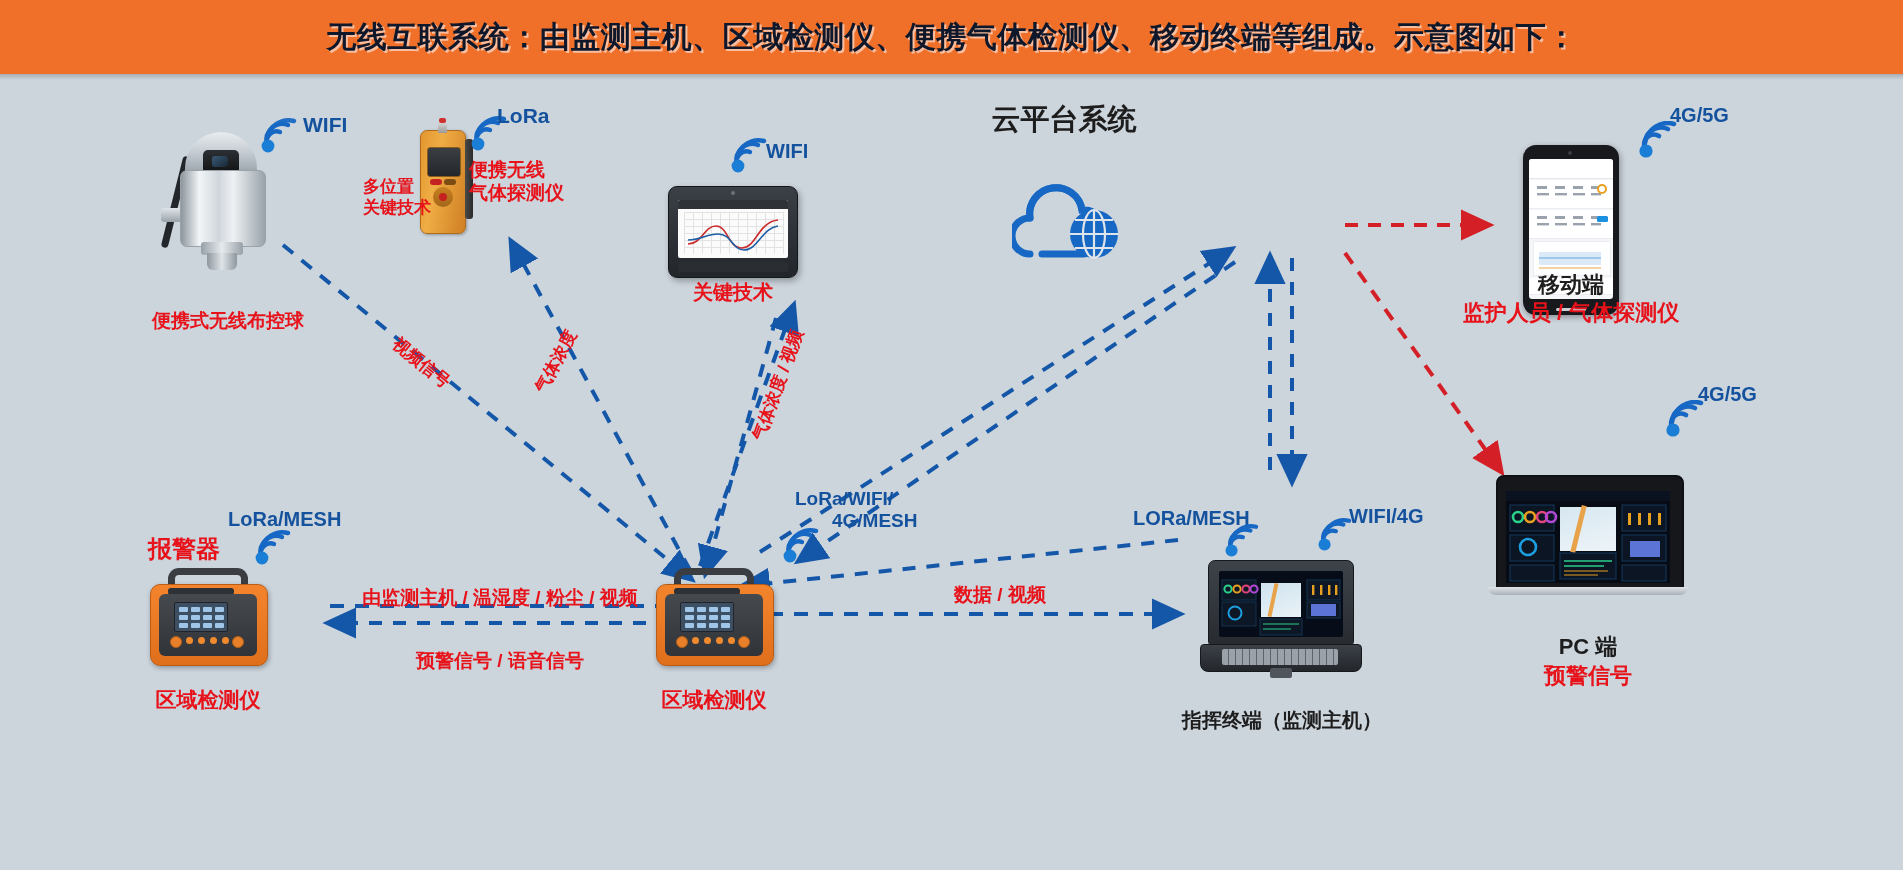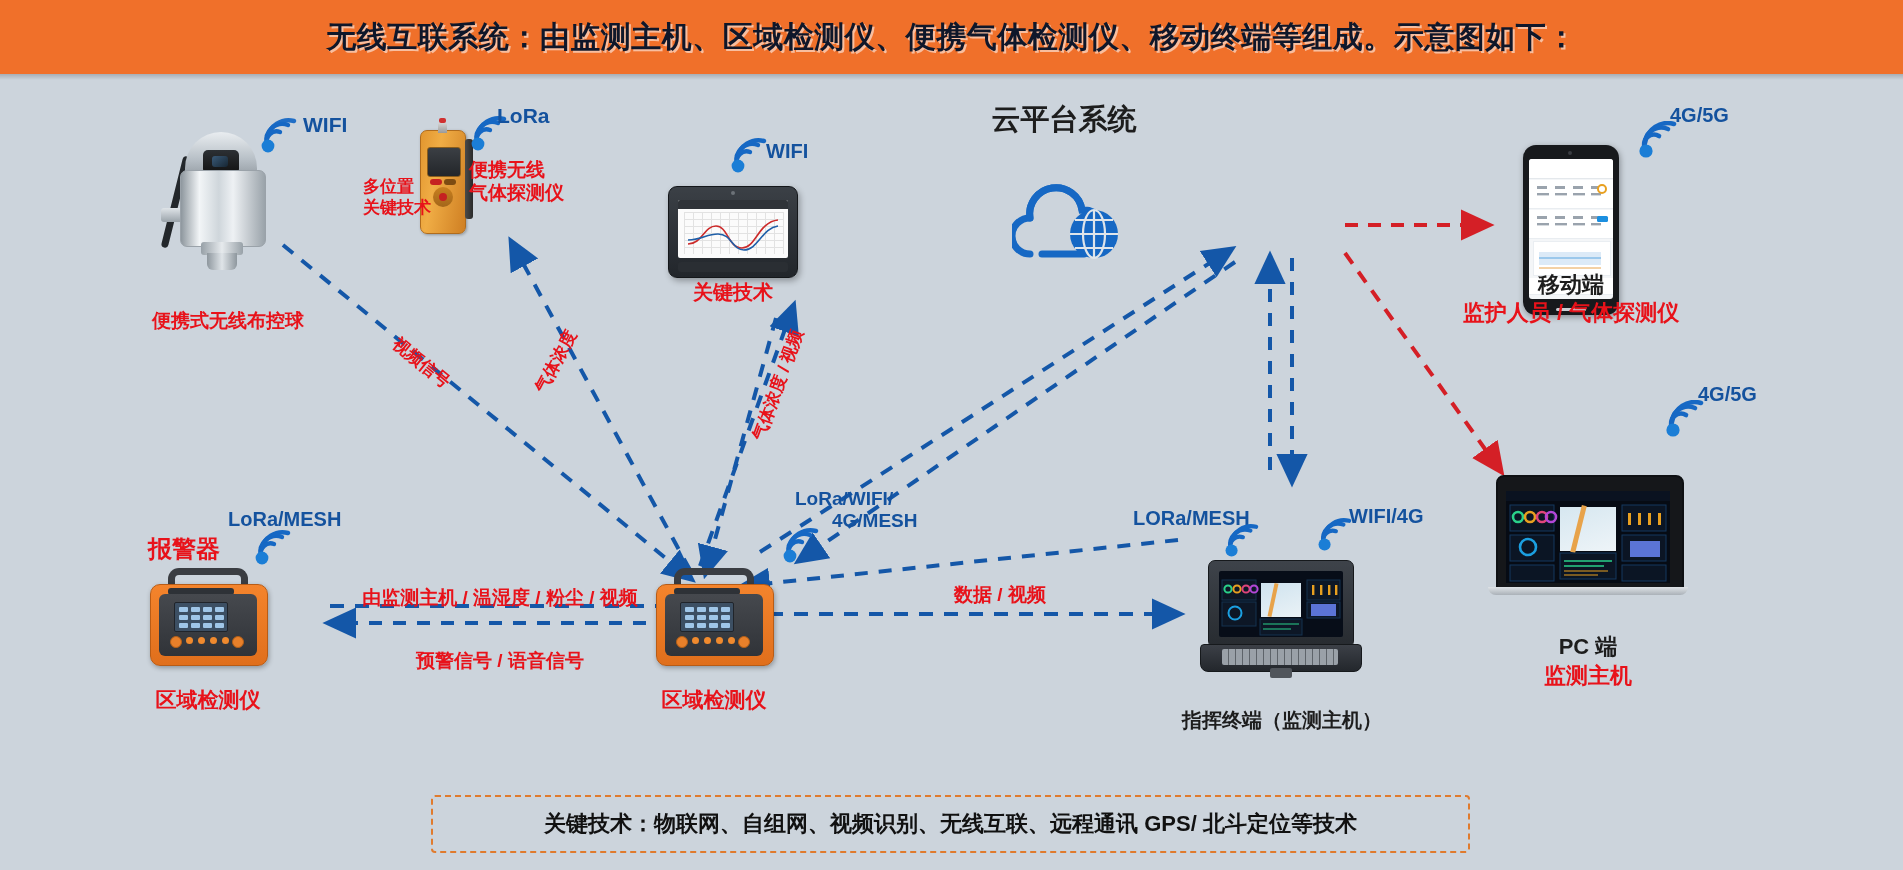--- a/index.html
+++ b/index.html
@@ -386,21 +386,21 @@
       <g fill="none" stroke="#1668c4" stroke-width="4.6" stroke-linecap="round">
         <path d="M9,28 A17,17 0 0 1 32,8"></path>
         <path d="M9,22 A23,23 0 0 1 38,3"></path>
         <path d="M9,28 A10,10 0 0 1 23,15"></path>
       </g>
       <circle cx="10" cy="30" r="6.6" fill="#1b7ed6"></circle>
     </svg>
   </div>
   <div class="lbl blu" style="left:1698px;top:383px;font-size:20px;">4G/5G</div>
   <div class="lbl blk ctr" style="left:1588px;top:634px;font-size:22px;">PC 端</div>
-  <div class="lbl red ctr" style="left:1588px;top:663px;font-size:22px;">监测主机</div>
+  <div class="lbl red ctr" style="left:1588px;top:663px;font-size:22px;">预警信号</div>
 
   <div class="lbl red" style="left:148px;top:535px;font-size:24px;">报警器</div>
   <div class="sig" style="left:252px;top:530px;">
     <svg width="40" height="36" viewBox="0 0 40 36">
       <g fill="none" stroke="#1668c4" stroke-width="4.4" stroke-linecap="round">
         <path d="M9,26 A16,16 0 0 1 30,7"></path>
         <path d="M9,20 A22,22 0 0 1 36,3"></path>
         <path d="M9,26 A10,10 0 0 1 22,14"></path>
       </g>
       <circle cx="10" cy="28" r="6.4" fill="#1b7ed6"></circle>
@@ -540,17 +540,14 @@
   <div class="lbl blu" style="left:1349px;top:505px;font-size:20px;">WIFI/4G</div>
 
   <div class="rot" style="left:395px;top:330px;transform:rotate(39deg);">视频信号</div>
   <div class="rot" style="left:540px;top:380px;transform:rotate(-62deg);">气体浓度</div>
   <div class="rot" style="left:758px;top:428px;transform:rotate(-70deg);">气体浓度 / 视频</div>
 
   <div class="lbl red ctr" style="left:500px;top:587px;font-size:19px;">由监测主机 / 温湿度 / 粉尘 / 视频</div>
   <div class="lbl red ctr" style="left:500px;top:650px;font-size:19px;">预警信号 / 语音信号</div>
   <div class="lbl red ctr" style="left:1000px;top:584px;font-size:19px;">数据 / 视频</div>
 
-  <div id="keybox">
-    <div class="t">关键技术：物联网、自组网、视频识别、无线互联、远程通讯 GPS/ 北斗定位等技术</div>
-  </div>
 
 </div>
 
 </body></html>

